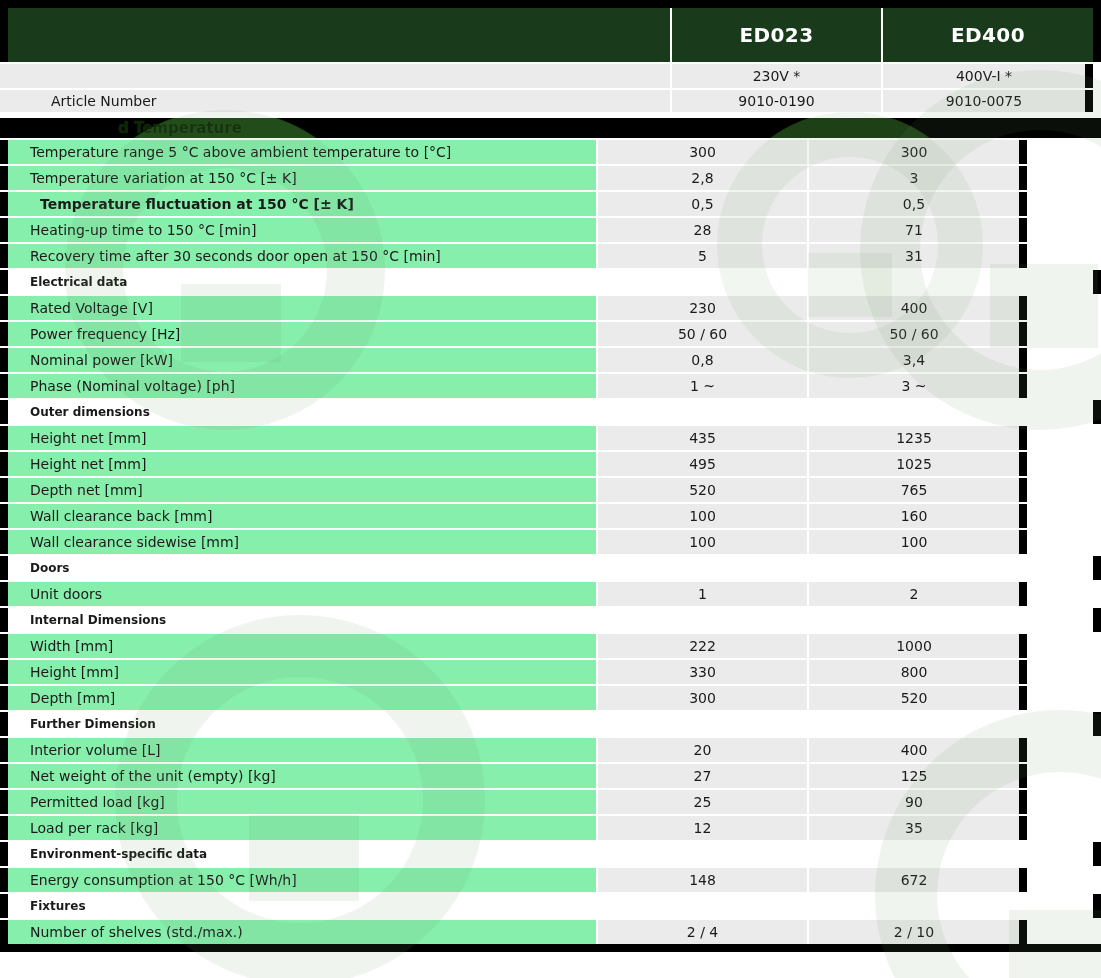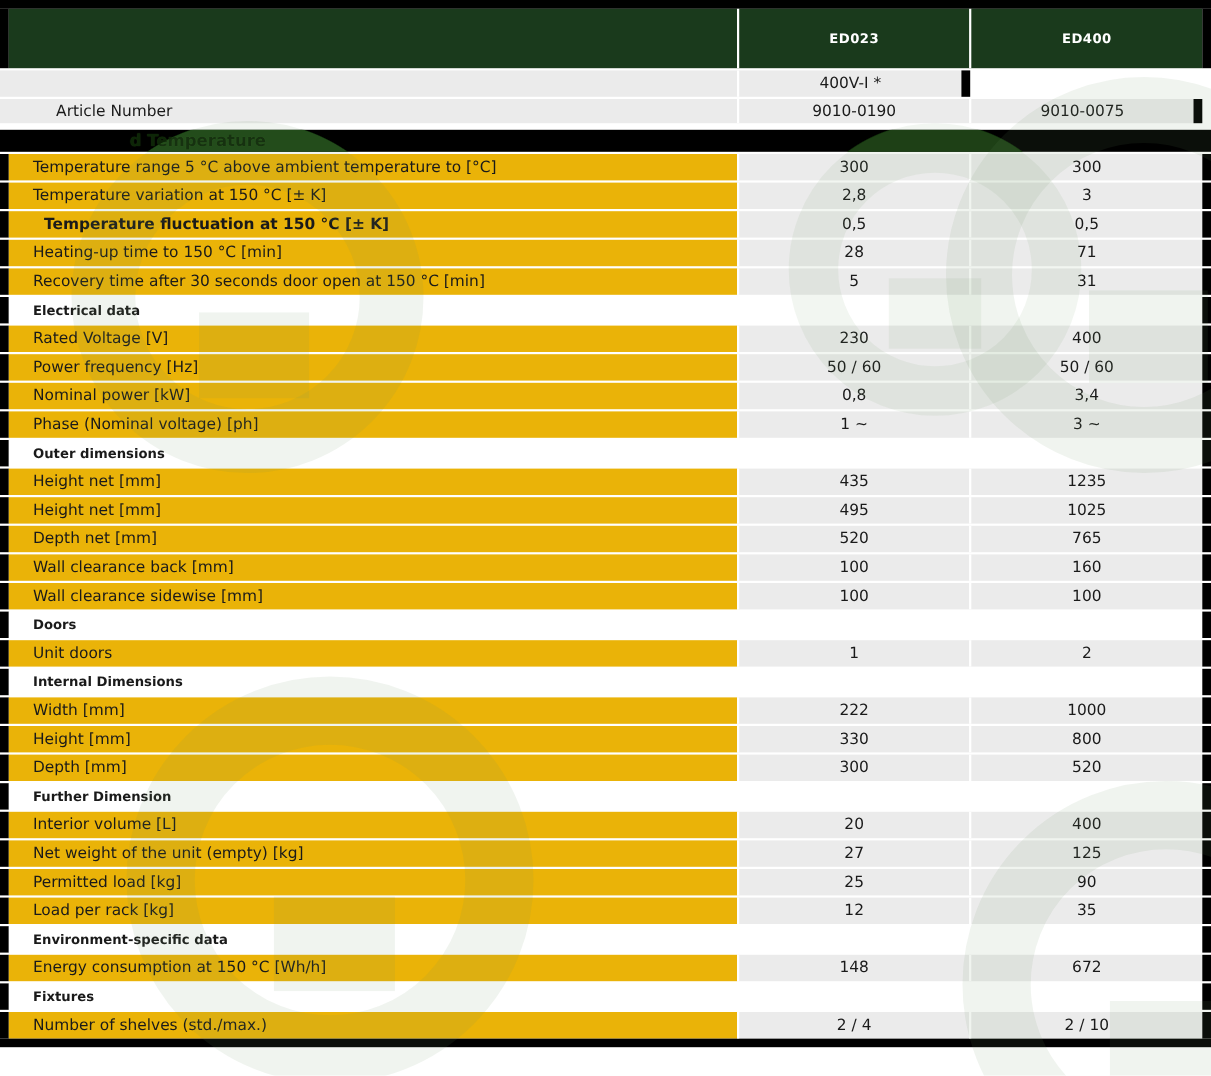--- a/index.html
+++ b/index.html
@@ -13,21 +13,21 @@
   }
   .bar-top{width:1101px;height:8px;background:#000;}
   .bar-bottom{width:1101px;height:8px;background:#000;}
   .row{display:flex;width:1101px;box-sizing:border-box;}
   .edge{width:8px;background:#000;flex:0 0 8px;}
   
   .hdr{height:54px;}
   .hdr .spacer{width:662px;background:#1a3a1c;}
   .hdr .pcol{background:#1a3a1c;border-left:2px solid #fff;box-sizing:border-box;
     display:flex;align-items:center;justify-content:center;
-    color:#fff;font-weight:bold;font-size:12px;letter-spacing:0.4px;}
+    color:#fff;font-weight:bold;font-size:20px;letter-spacing:0.4px;}
   .hdr .c1{width:211px;}
   .hdr .c2{width:212px;}
   
   .subrow{margin-top:2px;height:24px;}
   .subrow.article{height:22px;}
   .subrow .lab{width:670px;background:#ebebeb;box-sizing:border-box;
     padding-left:51px;display:flex;align-items:center;font-size:14px;}
   .subrow .val{box-sizing:border-box;background:#ebebeb;border-left:2px solid #fff;
     display:flex;align-items:center;justify-content:center;font-size:14px;}
   .subrow .v1{width:211px;}
@@ -42,21 +42,21 @@
       radial-gradient(circle at 850px 127px, rgba(0,0,0,0) 0 87px, #16380f 88px 133px, rgba(0,0,0,0) 134px);
   }
   .blackbar span{
     position:absolute;left:118px;top:1px;
     font-weight:bold;font-size:15px;color:#0d2607;
     text-shadow:0 0 1px rgba(70,140,45,0.45);
     white-space:nowrap;
   }
   
   .trow{margin-top:2px;height:24px;}
-  .trow .lab{width:662px;background:#eab308;box-sizing:border-box;
+  .trow .lab{width:588px;background:#86efac;box-sizing:border-box;
     padding-left:22px;display:flex;align-items:center;font-size:14px;}
   .trow .val{box-sizing:border-box;background:#ebebeb;border-left:2px solid #fff;
     display:flex;align-items:center;justify-content:center;font-size:14px;}
   .trow .v1{width:211px;}
   .trow .v2{width:212px;}
   .trow .lab.bold{font-weight:bold;padding-left:32px;}
   .sechdr{margin-top:2px;height:24px;}
   .sechdr .ttl{width:1085px;background:#fff;box-sizing:border-box;
     padding-left:22px;display:flex;align-items:center;
     font-weight:bold;font-size:12px;}
@@ -75,20 +75,21 @@
   <div class="row hdr">
     <div class="edge"></div>
     <div class="spacer"></div>
     <div class="pcol c1">ED023</div>
     <div class="pcol c2">ED400</div>
     <div class="edge"></div>
   </div>
 
   <div class="row subrow">
     <div class="lab"></div>
+    <div class="val v1">230V *</div>
     <div class="val v2">400V-I *</div>
     <div class="edge"></div>
   </div>
 
   <div class="row subrow article">
     <div class="lab">Article Number</div>
     <div class="val v1">9010-0190</div>
     <div class="val v2">9010-0075</div>
     <div class="edge"></div>
   </div>

